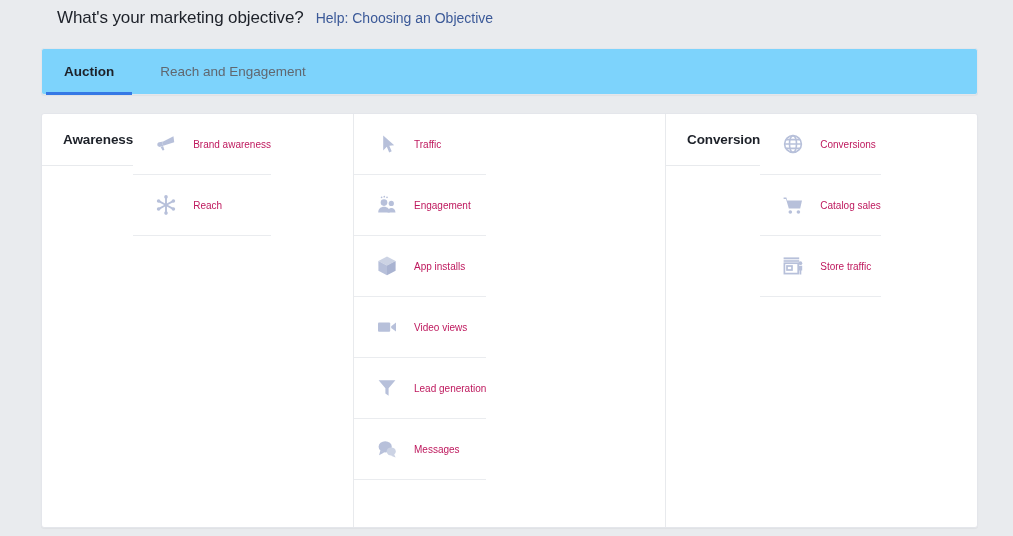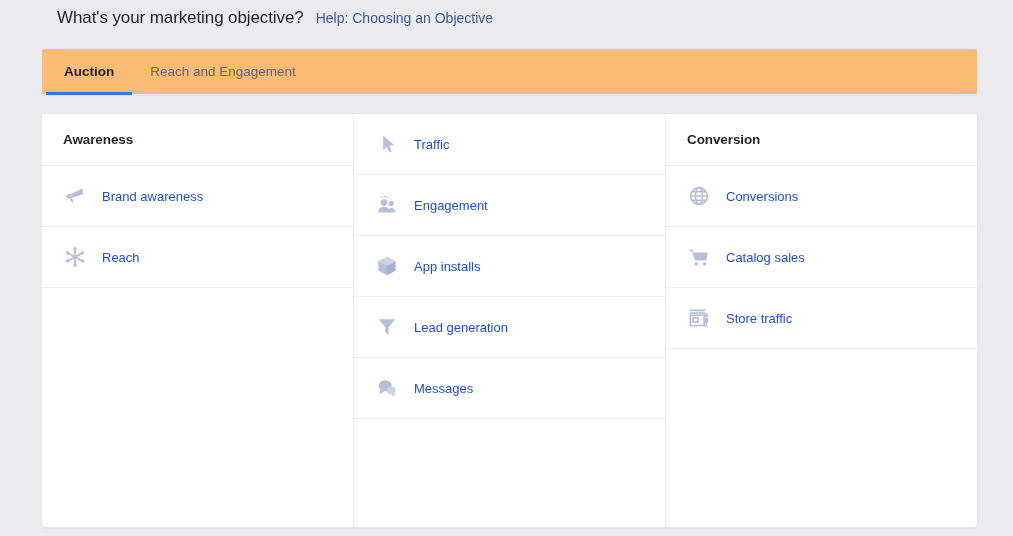--- a/index.html
+++ b/index.html
@@ -43,27 +43,28 @@
     cursor: pointer;
   }
 
   
   .tab-card {
     position: absolute;
     left: 41px;
     top: 48px;
     width: 937px;
     height: 47px;
-    background: #fdba74;
+    background: #7dd3fc;
     border: 1px solid #e4e6eb;
     border-radius: 3px;
     box-shadow: 0 1px 1px rgba(0,0,0,0.04);
     display: flex;
     align-items: stretch;
     padding-left: 0;
+    gap: 10px;
   }
   .tab {
     position: relative;
     display: flex;
     align-items: center;
     padding: 0 18px;
     font-size: 13.5px;
     color: #606770;
     cursor: pointer;
     white-space: nowrap;
@@ -94,21 +95,20 @@
     border: 1px solid #e4e6eb;
     border-radius: 3px;
     box-shadow: 0 1px 1px rgba(0,0,0,0.04);
     display: flex;
     overflow: hidden;
   }
   .column {
     flex: 1 1 0;
     min-width: 0;
     display: flex;
-    flex-direction: column;
     border-right: 1px solid #e8eaed;
   }
   .column:last-child { border-right: none; }
 
   .col-header {
     height: 52px;
     display: flex;
     align-items: center;
     padding-left: 21px;
     font-size: 13.5px;
@@ -135,22 +135,22 @@
     height: 26px;
     flex: 0 0 26px;
     display: flex;
     align-items: center;
     justify-content: center;
     margin-right: 14px;
   }
   .obj-icon svg { display: block; }
 
   .obj-label {
-    font-size: 13px;
-    color: #1d4ed8;
+    font-size: 10px;
+    color: #be185d;
     white-space: nowrap;
   }
 </style>
 </head>
 <body>
 
 <div class="page-header">
   <span class="page-title">What's your marketing objective?</span>
   <a class="help-link" href="#">Help: Choosing an Objective</a>
 </div>
@@ -241,20 +241,29 @@
         <span class="obj-icon">
           <svg width="24" height="24" viewBox="0 0 24 24">
             <path d="M12 2.6 L20.6 7.0 L12 11.4 L3.4 7.0 Z" fill="#ccd3e4"></path>
             <path d="M3.4 7.0 L12 11.4 L12 21.2 L3.4 16.8 Z" fill="#b7c0da"></path>
             <path d="M20.6 7.0 L12 11.4 L12 21.2 L20.6 16.8 Z" fill="#a9b3d1"></path>
           </svg>
         </span>
         <span class="obj-label">App installs</span>
       </div>
 
+      <div class="objective-item">
+        <span class="obj-icon">
+          <svg width="24" height="24" viewBox="0 0 24 24">
+            <rect x="3.0" y="7.4" width="12.2" height="9.4" rx="1.0" fill="#b7c0da"></rect>
+            <path d="M21.0 7.6 L16.2 11.2 L16.2 13.0 L21.0 16.6 Z" fill="#b7c0da"></path>
+          </svg>
+        </span>
+        <span class="obj-label">Video views</span>
+      </div>
 
       <div class="objective-item">
         <span class="obj-icon">
           <svg width="24" height="24" viewBox="0 0 24 24">
             <path d="M3.6 4.2 L20.4 4.2 L13.6 12.2 L13.6 19.8 L10.4 17.4 L10.4 12.2 Z" fill="#b7c0da"></path>
           </svg>
         </span>
         <span class="obj-label">Lead generation</span>
       </div>
 

